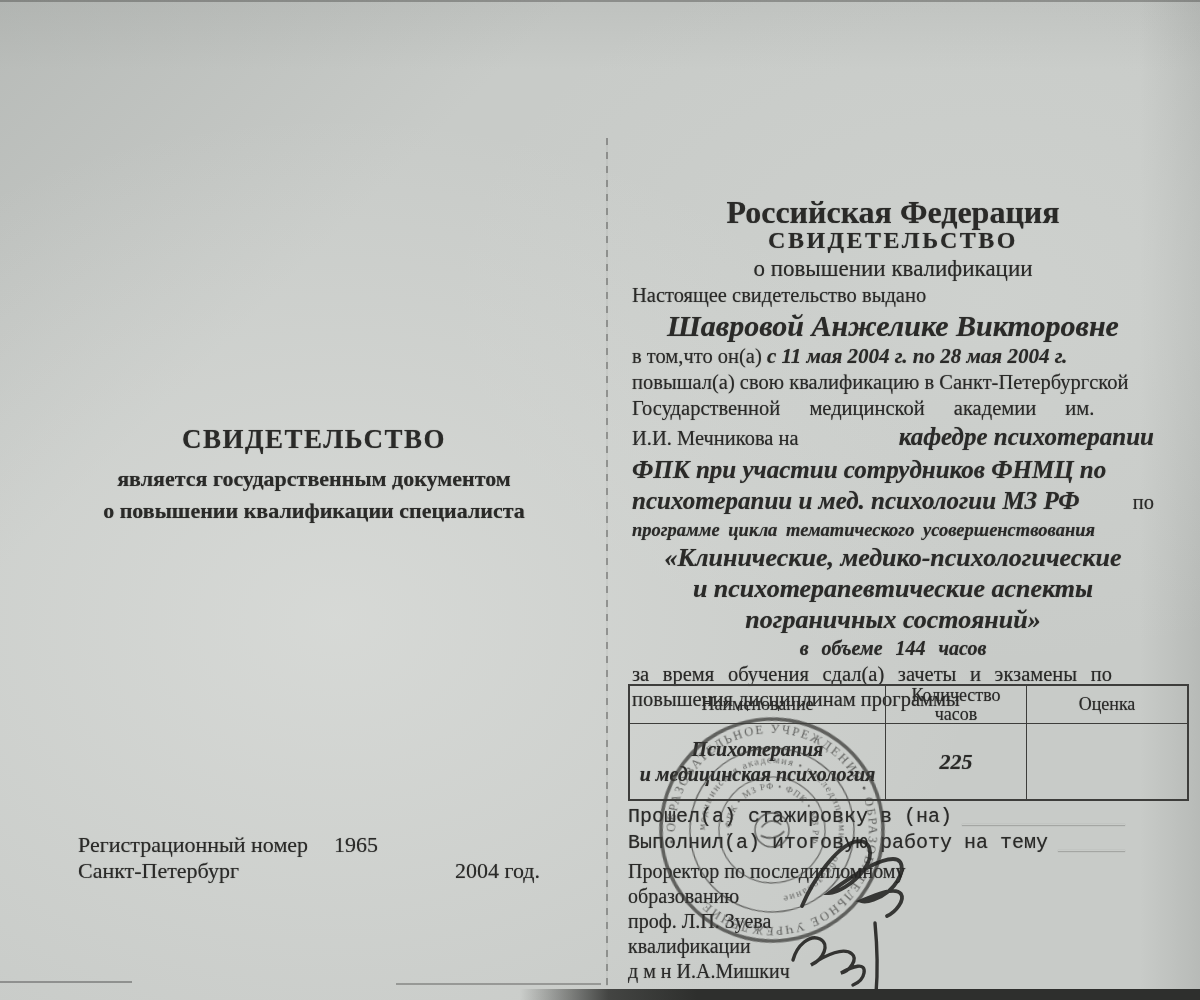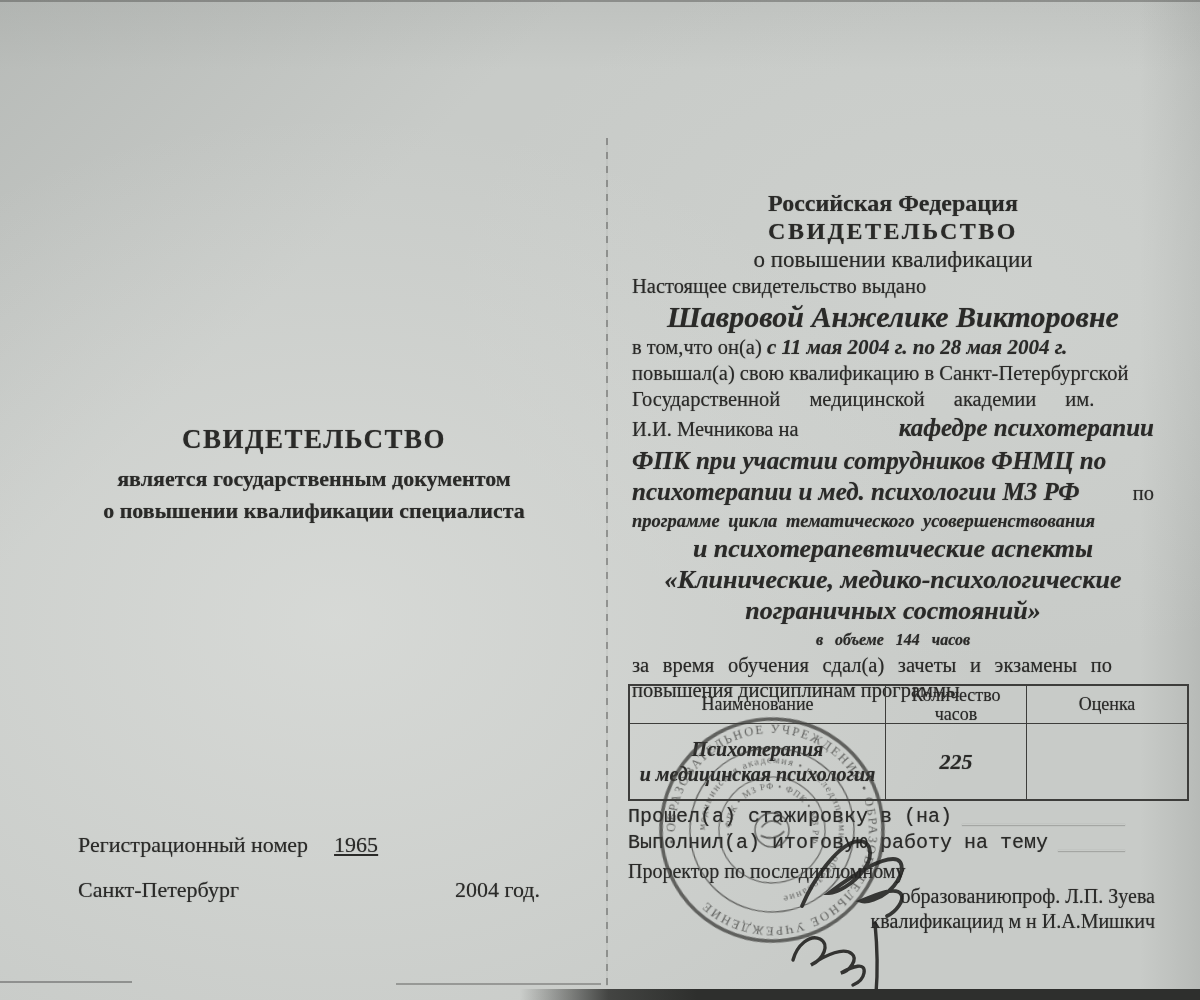--- a/index.html
+++ b/index.html
@@ -19,59 +19,59 @@
   }
   .sc{ text-shadow:0 0 1px rgba(45,45,45,.55); }
   .abs{ position:absolute; }
   .c{ text-align:center; }
   
   .lp-title-block{ left:28px; top:424px; width:572px; }
   .lp-title{ font-size:27px; font-weight:700; letter-spacing:1.5px; line-height:30px; margin-bottom:9px;}
   .lp-sub{ font-size:22px; font-weight:700; line-height:32px; }
   .lp-bottom{ left:78px; top:832px; width:462px; font-size:22px; }
   .lp-reg{ line-height:26px; }
-  .lp-reg .num{ margin-left:26px;text-decoration:underline; }
-  .lp-city-row{ display:flex; justify-content:space-between; margin-top:19px; line-height:26px;}
+  .lp-reg .num{ margin-left:26px; }
+  .lp-city-row{ display:flex; justify-content:space-between; margin-top:0; line-height:26px;}
   
   .rp{ left:632px; top:190px; width:522px; }
-  .l-country{ font-size:24px; font-weight:600; line-height:27px; }
+  .l-country{ font-size:32px; font-weight:600; line-height:27px;margin-top:9px; }
   .l-title{ font-size:24px; font-weight:600; letter-spacing:2.5px; line-height:29px; }
   .l-subtitle{ font-size:23px; line-height:27px; }
   .l-issued{ font-size:20.5px; line-height:27px; }
   .l-recipient{ font-size:30px; font-weight:700; font-style:italic; line-height:34px; }
   .l-period{ font-size:20.5px; line-height:26px; }
   .l-period .dates{ font-weight:700; font-style:italic; font-size:21px; }
   .l-body{ font-size:20.5px; line-height:26px; }
   .l-academy{ word-spacing:24px; }
   .l-mix{ display:flex; align-items:baseline; justify-content:space-between; line-height:31px; }
   .l-mix .reg{ font-size:20.5px;text-align:right; }
   .l-bigital{ font-size:25px; font-weight:700; font-style:italic; }
   .l-fpk{ font-size:25px; font-weight:700; font-style:italic; line-height:31px; }
   .l-program{ font-size:18.5px; font-style:italic; font-weight:600; line-height:24px; word-spacing:4px;}
   .l-course{ font-size:26px; font-weight:700; font-style:italic; line-height:31px; }
-  .l-volume{ font-size:16px; font-weight:700; font-style:italic; line-height:27px; word-spacing:8px;}
+  .l-volume{ font-size:20px; font-weight:700; font-style:italic; line-height:27px; word-spacing:8px;}
   .l-exams1{ font-size:20.5px; line-height:25px; word-spacing:8.5px; }
   .l-exams2{ font-size:20.5px; line-height:25px; }
   
   .tbl{ left:628px; top:684px; width:561px; border:2px solid #3d3d3b; box-sizing:border-box;
         display:grid; grid-template-columns:256px 141px 160px; grid-template-rows:38px 75px; }
   .tbl > div{ border-right:1.5px solid #3d3d3b; border-bottom:1.5px solid #3d3d3b;
         display:flex; flex-direction:column; justify-content:center; align-items:center; }
   .tbl > div:nth-child(3n){ border-right:none; }
   .tbl > div:nth-child(n+4){ border-bottom:none; }
   .th{ font-size:18px; line-height:19px; }
   .td-subject{ font-size:20px; font-weight:700; font-style:italic; line-height:25px; }
   .td-hours{ font-size:22px; font-weight:700; font-style:italic; }
   
   .bot{ left:628px; top:804px; width:534px; font-size:20px; }
   .fillrow{ display:flex; align-items:flex-end; line-height:26px;font-family:Liberation Mono, monospace; }
   .fillrow .blank{ flex:1; border-bottom:1.5px solid #55555350; margin:0 37px 4px 10px; height:1px;
                    box-shadow:0 0 1px rgba(60,60,58,.4); }
   .lblline{ line-height:25px; margin-top:3px; }
-  .nmrow{ display:flex; justify-content:flex-end; align-items:baseline; line-height:25px; }
+  .nmrow{ display:flex; justify-content:space-between; align-items:baseline; line-height:25px;flex-direction:column; }
   .nmrow .nm{ margin-right:7px; }
   
   .crease{ left:606px; top:138px; width:2px; height:848px; opacity:.75; filter:blur(.4px);
     background:repeating-linear-gradient(180deg, rgba(55,55,53,.55) 0 7px, rgba(55,55,53,.07) 7px 14px); }
   .topedge{ left:0; top:0; width:1200px; height:2px; background:rgba(58,58,56,.38); }
   .botband{ left:520px; top:989px; width:680px; height:11px;
     background:linear-gradient(to right, rgba(44,45,43,0), rgba(44,45,43,.85) 13%, #2e2f2d 26%); }
   .pageedge1{ left:0; top:981px; width:132px; height:2px; background:rgba(72,72,70,.45); filter:blur(.4px); }
   .pageedge2{ left:396px; top:983px; width:205px; height:2px; background:rgba(72,72,70,.4); filter:blur(.4px); }
   .stamp{ left:650px; top:708px; transform:rotate(-8deg); opacity:.74; }
@@ -113,22 +113,22 @@
     <div class="l-mix">
       <span class="reg">И.И. Мечникова  на</span>
       <span class="l-bigital">кафедре психотерапии</span>
     </div>
     <div class="l-fpk">ФПК при участии сотрудников ФНМЦ по</div>
     <div class="l-mix">
       <span class="l-bigital">психотерапии и мед. психологии МЗ РФ</span>
       <span class="reg">по</span>
     </div>
     <div class="l-program">программе  цикла  тематического усовершенствования</div>
+    <div class="l-course c">«Клинические, медико-психологические</div>
     <div class="l-course c">и психотерапевтические аспекты</div>
-    <div class="l-course c">«Клинические, медико-психологические</div>
     <div class="l-course c">пограничных состояний»</div>
     <div class="l-volume c">в объеме   144  часов</div>
     <div class="l-exams1">за время обучения сдал(а) зачеты и экзамены по</div>
     <div class="l-exams2">повышения дисциплинам программы</div>
   </div>
 
   <div class="abs tbl sc">
     <div class="th">
       <span>Наименование</span>
     </div>

